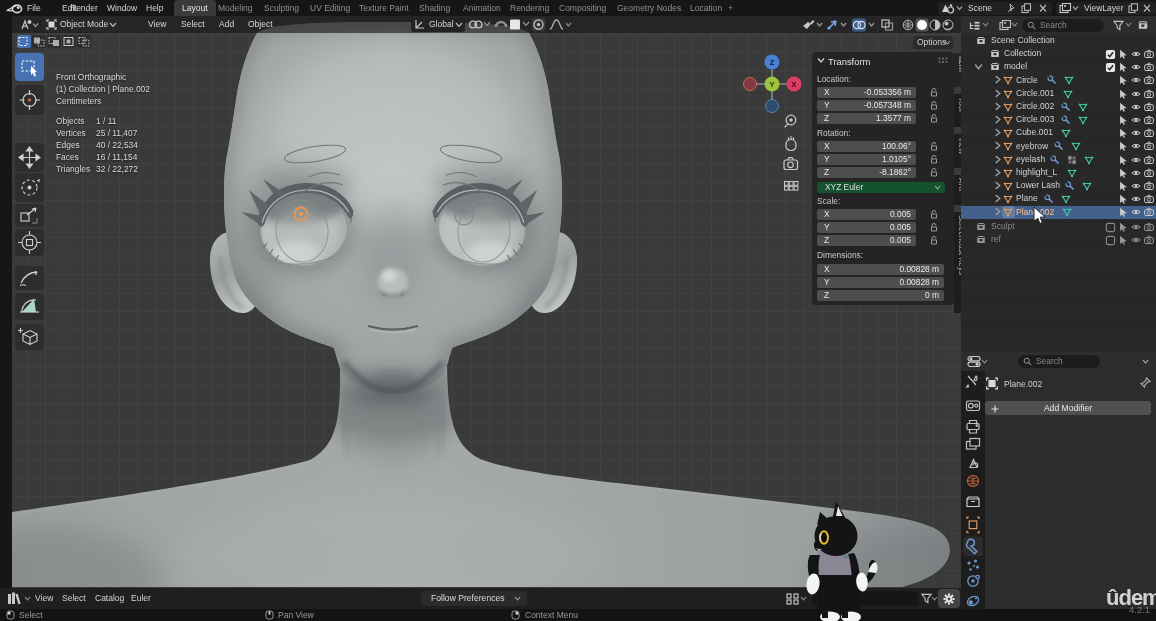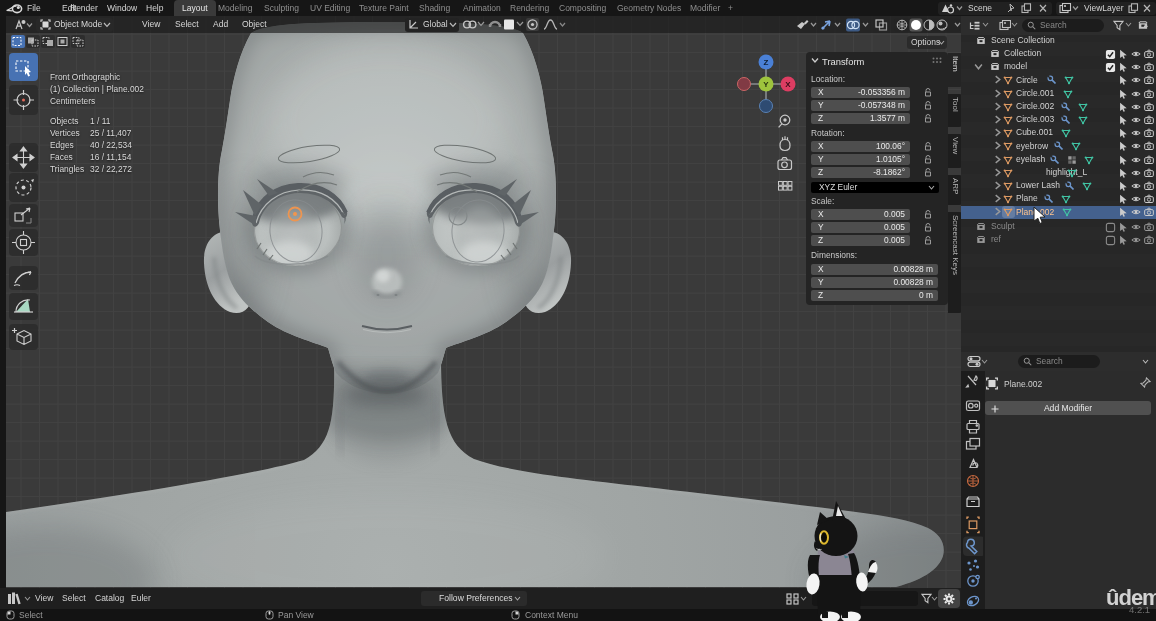--- a/index.html
+++ b/index.html
@@ -8,21 +8,21 @@
 .abs{position:absolute}
 svg{display:block}
 .ic{position:absolute}
 
 #topbar{left:0;top:0;width:1156px;height:16px;background:#161616;color:#d4d4d4;font-size:8.5px}
 #topbar .m{position:absolute;top:2.5px;color:#d6d6d6}
 .wtab{position:absolute;top:0;height:16px;line-height:17px;color:#8f8f8f;font-size:8.5px}
 .wtab.act{background:#3a3a3a;color:#e6e6e6;border-radius:4px 4px 0 0;padding:0 8px}
 .tbwidget{position:absolute;top:1.5px;height:13px;background:#212121;border-radius:3px}
 
-#viewport{left:6px;top:16px;width:961px;height:572px;background-color:#3a3a3a;overflow:hidden;
+#viewport{left:12px;top:16px;width:961px;height:572px;background-color:#3a3a3a;overflow:hidden;
  background-image:linear-gradient(to right,#424242 1px,transparent 1px),linear-gradient(to bottom,#424242 1px,transparent 1px);
  background-size:18.5px 18.5px;background-position:14.5px 17.6px}
 #scene{position:absolute;left:0;top:0}
 #vheader{position:absolute;left:0;top:0;width:961px;height:17px;background:rgba(24,24,24,0.62);color:#d8d8d8;font-size:8.5px}
 #vheader .m{position:absolute;top:3px}
 .vbtn{position:absolute;top:1.5px;height:14px;background:#282828;border-radius:3px;color:#dcdcdc}
 #stats{position:absolute;left:44px;top:55px;color:#d9d9d9;font-size:8.4px;line-height:12.2px;text-shadow:0 1px 2px rgba(0,0,0,.6)}
 #stats .v{position:absolute;left:40px}
 .tbtn{position:absolute;left:3px;width:29px;height:28px;background:rgba(44,44,44,.92);border-radius:4px}
 .tbtn.blue{background:#4772b3}
@@ -539,21 +539,21 @@
         <svg class="nlock" style="top:101.8px" viewBox="0 0 11 11">
           <path d="M3 5 v-1.5 a2 2 0 0 1 4 0 M2.5 5 h5 v4 h-5 z" stroke="#9a9a9a" fill="none"></path>
         </svg>
  <div class="nfield" style="top:115.1px">
           <b>Z</b>
           <i>-8.1862°</i>
         </div>
         <svg class="nlock" style="top:115.1px" viewBox="0 0 11 11">
           <path d="M3 5 v-1.5 a2 2 0 0 1 4 0 M2.5 5 h5 v4 h-5 z" stroke="#9a9a9a" fill="none"></path>
         </svg>
- <div class="nfield" style="top:129.5px;width:128px;background:#000000;color:#dedede"><span style="margin-left:8px">XYZ Euler</span><svg class="ic" style="right:4px;top:3px;position:absolute" width="7" height="6" viewBox="0 0 7 6">
+ <div class="nfield" style="top:129.5px;width:128px;background:#14532d;color:#dedede"><span style="margin-left:8px">XYZ Euler</span><svg class="ic" style="right:4px;top:3px;position:absolute" width="7" height="6" viewBox="0 0 7 6">
             <path d="M1 1 l2.5 3 2.5-3" stroke="#aaa" stroke-width="1.1" fill="none"></path>
           </svg></div>
  <div class="nlbl" style="top:144px">Scale:</div>
  <div class="nfield" style="top:156.5px">
           <b>X</b>
           <i>0.005</i>
         </div>
         <svg class="nlock" style="top:156.5px" viewBox="0 0 11 11">
           <path d="M3 5 v-1.5 a2 2 0 0 1 4 0 M2.5 5 h5 v4 h-5 z" stroke="#9a9a9a" fill="none"></path>
         </svg>
@@ -616,21 +616,21 @@
 <div class="wtab act" style="left:174px">Layout</div>
 <div class="wtab" style="left:218px">Modeling</div>
 <div class="wtab" style="left:264px">Sculpting</div>
 <div class="wtab" style="left:310px">UV Editing</div>
 <div class="wtab" style="left:359px">Texture Paint</div>
 <div class="wtab" style="left:419px">Shading</div>
 <div class="wtab" style="left:463px">Animation</div>
 <div class="wtab" style="left:510px">Rendering</div>
 <div class="wtab" style="left:559px">Compositing</div>
 <div class="wtab" style="left:617px">Geometry Nodes</div>
-<div class="wtab" style="left:690px">Modifier</div>
+<div class="wtab" style="left:690px">Location</div>
 <div class="wtab" style="left:728px">+</div>
 <div class="tbwidget" style="left:938px;width:114px"></div>
 <svg class="ic" style="left:941px;top:3px" width="22" height="11" viewBox="0 0 22 11">
         <path d="M4.5 1.5 L8 9 H1 Z" fill="#d0d0d0"></path>
         <circle cx="9.5" cy="7" r="3" fill="none" stroke="#d0d0d0" stroke-width="1.2"></circle>
         <circle cx="10" cy="2.5" r="1.2" fill="#d0d0d0"></circle>
         <path d="M16 3.5 l2.5 3 2.5-3" stroke="#999" stroke-width="1.2" fill="none"></path>
       </svg>
 <div class="m" style="left:968px">Scene</div>
 <svg class="ic" style="left:1006px;top:3px" width="46" height="11" viewBox="0 0 46 11">
@@ -900,21 +900,21 @@
           <use href="#y-cam"></use>
         </svg>
       </div>
 <div class="orow" style="top:150.0px">
         <svg class="ic cgy" style="left:32px;width:9px;height:9px">
           <use href="#y-cr"></use>
         </svg>
         <svg class="ic co" style="left:42px">
           <use href="#y-mesh"></use>
         </svg>
-        <span class="nm" style="left:55px;margin-left:30px;">highlight_L</span>
+        <span class="nm" style="left:55px;">highlight_L</span>
         <svg class="ic cg" style="left:106px">
           <use href="#y-mesh"></use>
         </svg>
         <svg class="ic cw i-ptr">
           <use href="#y-ptr"></use>
         </svg>
         <svg class="ic cw i-eye">
           <use href="#y-eye"></use>
         </svg>
         <svg class="ic cw i-cam">
@@ -1112,21 +1112,21 @@
         <path d="M9.5 2 l3 10" stroke="#c8c8c8" stroke-width="2.4"></path>
       </svg>
 <svg class="ic" style="left:24px;top:8px;width:7px;height:6px" viewBox="0 0 7 6">
         <path d="M1 1 l2.5 3 2.5-3" stroke="#999" stroke-width="1.1" fill="none"></path>
       </svg>
 <div class="m" style="left:35px">View</div>
 <div class="m" style="left:62px">Select</div>
 <div class="m" style="left:95px">Catalog</div>
 <div class="m" style="left:131px">Euler</div>
 <div class="abs" style="left:421px;top:2.5px;width:106px;height:15px;background:#2b2b2b;border-radius:3px">
- <span style="margin-left:18px;line-height:15px;font-size:8.6px;color:#dcdcdc">Follow Preferences</span>
+ <span style="margin-left:10px;line-height:15px;font-size:8.6px;color:#dcdcdc">Follow Preferences</span>
  <svg class="ic" style="left:93px;top:5px;width:7px;height:6px" viewBox="0 0 7 6">
           <path d="M1 1 l2.5 3 2.5-3" stroke="#aaa" stroke-width="1.1" fill="none"></path>
         </svg>
 </div>
 <svg class="ic" style="left:786px;top:5px;width:24px;height:12px" viewBox="0 0 24 12">
         <g fill="none" stroke="#c4c4c4" stroke-width="1.2">
           <rect x="1" y="1" width="4" height="4"></rect>
           <rect x="8" y="1" width="4" height="4"></rect>
           <rect x="1" y="7" width="4" height="4"></rect>
           <rect x="8" y="7" width="4" height="4"></rect>

